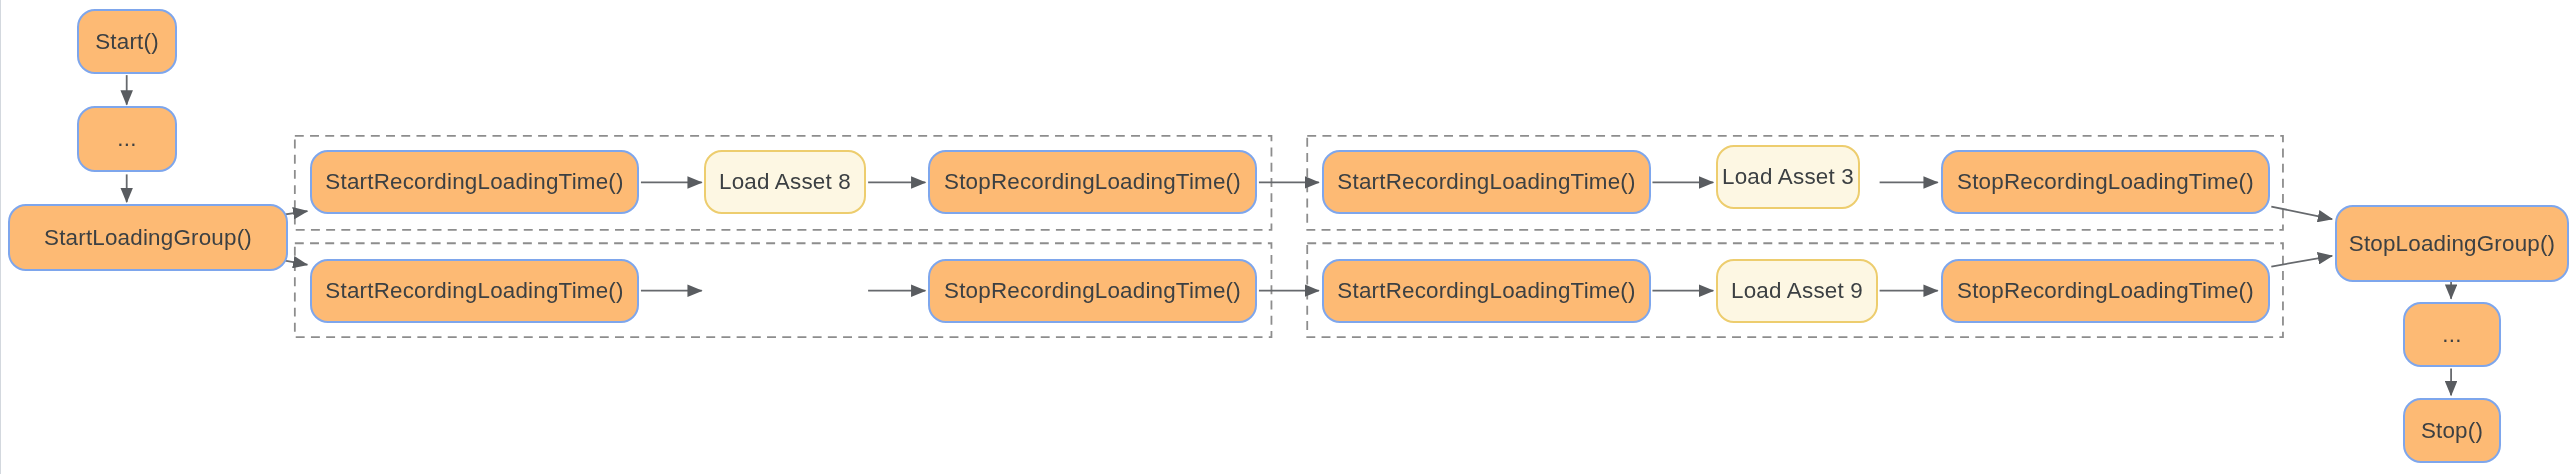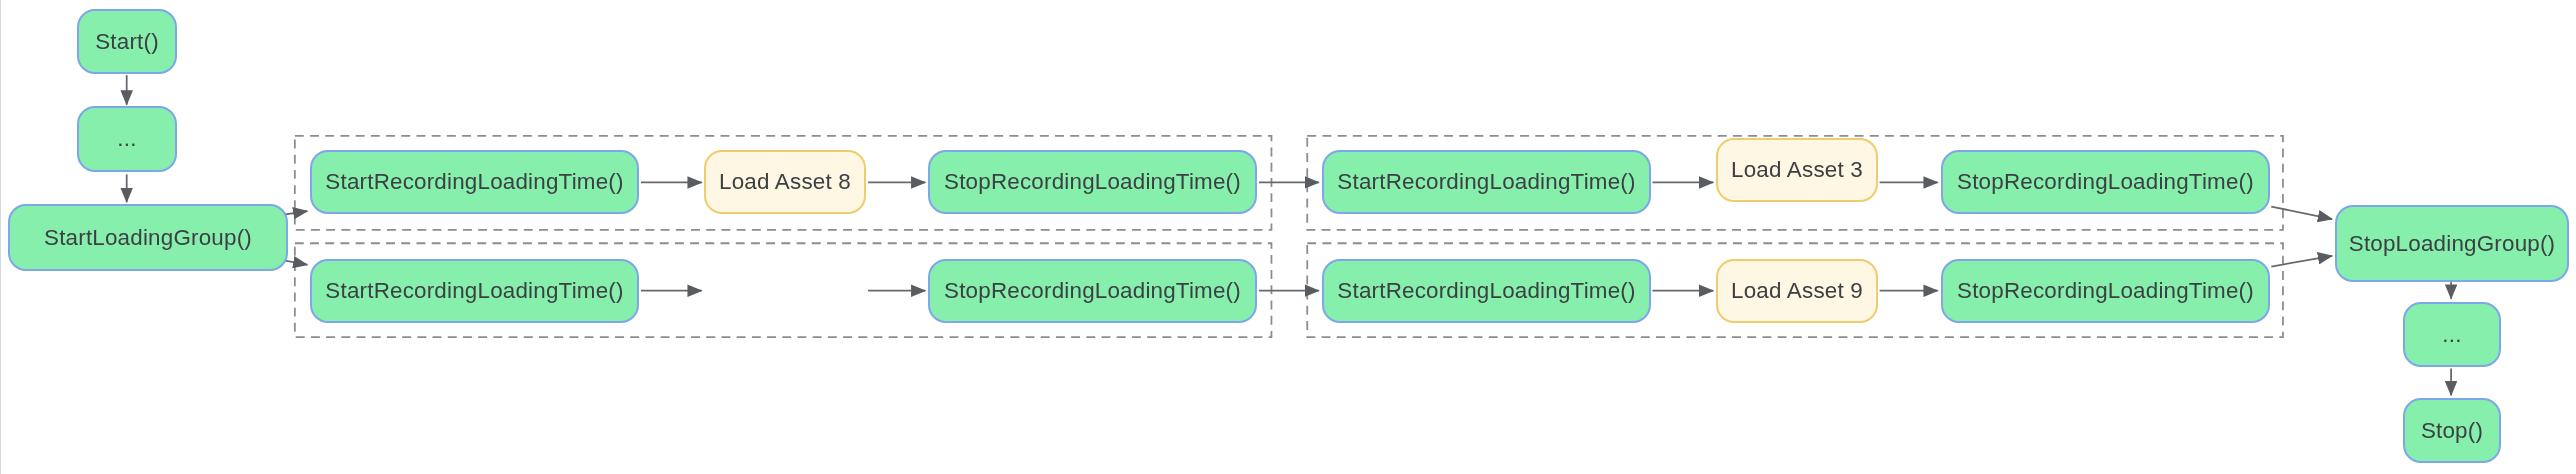--- a/index.html
+++ b/index.html
@@ -32,21 +32,21 @@
     display: flex;
     align-items: center;
     justify-content: center;
     border-radius: 18px;
     font-size: 22.4px;
     color: #3c4043;
     white-space: nowrap;
     letter-spacing: 0.2px;
   }
   .node.process {
-    background: #86efac;
+    background: #fdba74;
     border: 2.2px solid #7ea6ec;
   }
   .node.load {
     background: #fdf7e3;
     border: 2.2px solid #edcd6e;
   }
 </style>
 </head>
 <body>
 
@@ -96,21 +96,21 @@
   <div class="node process" style="left:8px; top:204px; width:280px; height:67px;">StartLoadingGroup()</div>
 
   <div class="node process" style="left:310px; top:150px; width:329px; height:64px;">StartRecordingLoadingTime()</div>
   <div class="node load" style="left:704px; top:150px; width:162px; height:64px;">Load Asset 8</div>
   <div class="node process" style="left:928px; top:150px; width:329px; height:64px;">StopRecordingLoadingTime()</div>
 
   <div class="node process" style="left:310px; top:259px; width:329px; height:64px;">StartRecordingLoadingTime()</div>
   <div class="node process" style="left:928px; top:259px; width:329px; height:64px;">StopRecordingLoadingTime()</div>
 
   <div class="node process" style="left:1322px; top:150px; width:329px; height:64px;">StartRecordingLoadingTime()</div>
-  <div class="node load" style="left:1716px; top:138px; width:162px; height:64px;">Load Asset 3</div>
+  <div class="node load" style="left:1716px; top:145px; width:144px; height:64px;">Load Asset 3</div>
   <div class="node process" style="left:1941px; top:150px; width:329px; height:64px;">StopRecordingLoadingTime()</div>
 
   <div class="node process" style="left:1322px; top:259px; width:329px; height:64px;">StartRecordingLoadingTime()</div>
   <div class="node load" style="left:1716px; top:259px; width:162px; height:64px;">Load Asset 9</div>
   <div class="node process" style="left:1941px; top:259px; width:329px; height:64px;">StopRecordingLoadingTime()</div>
 
   <div class="node process" style="left:2335px; top:205px; width:234px; height:77px;">StopLoadingGroup()</div>
   <div class="node process" style="left:2403px; top:302px; width:98px; height:65px;">...</div>
   <div class="node process" style="left:2403px; top:398px; width:98px; height:65px;">Stop()</div>
 

